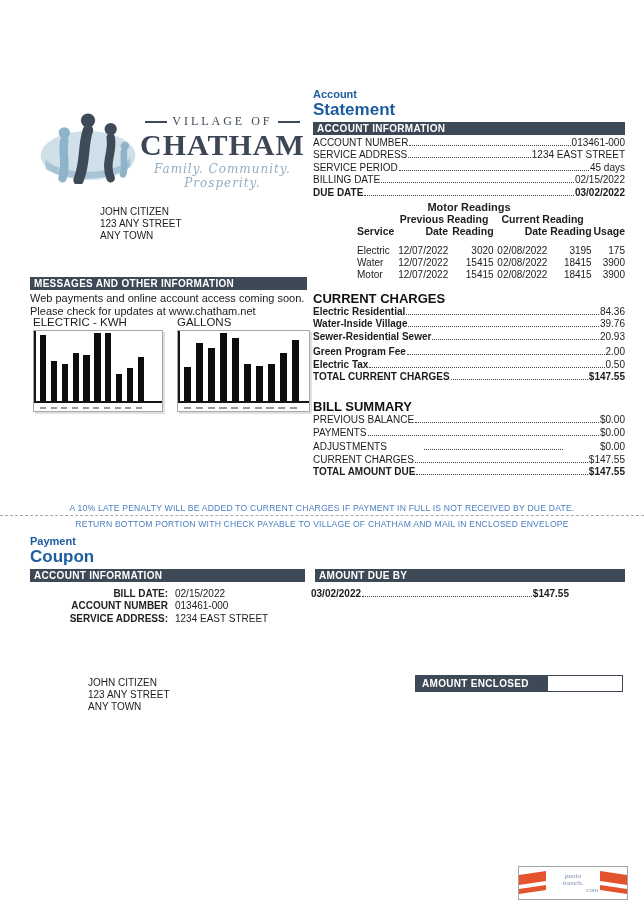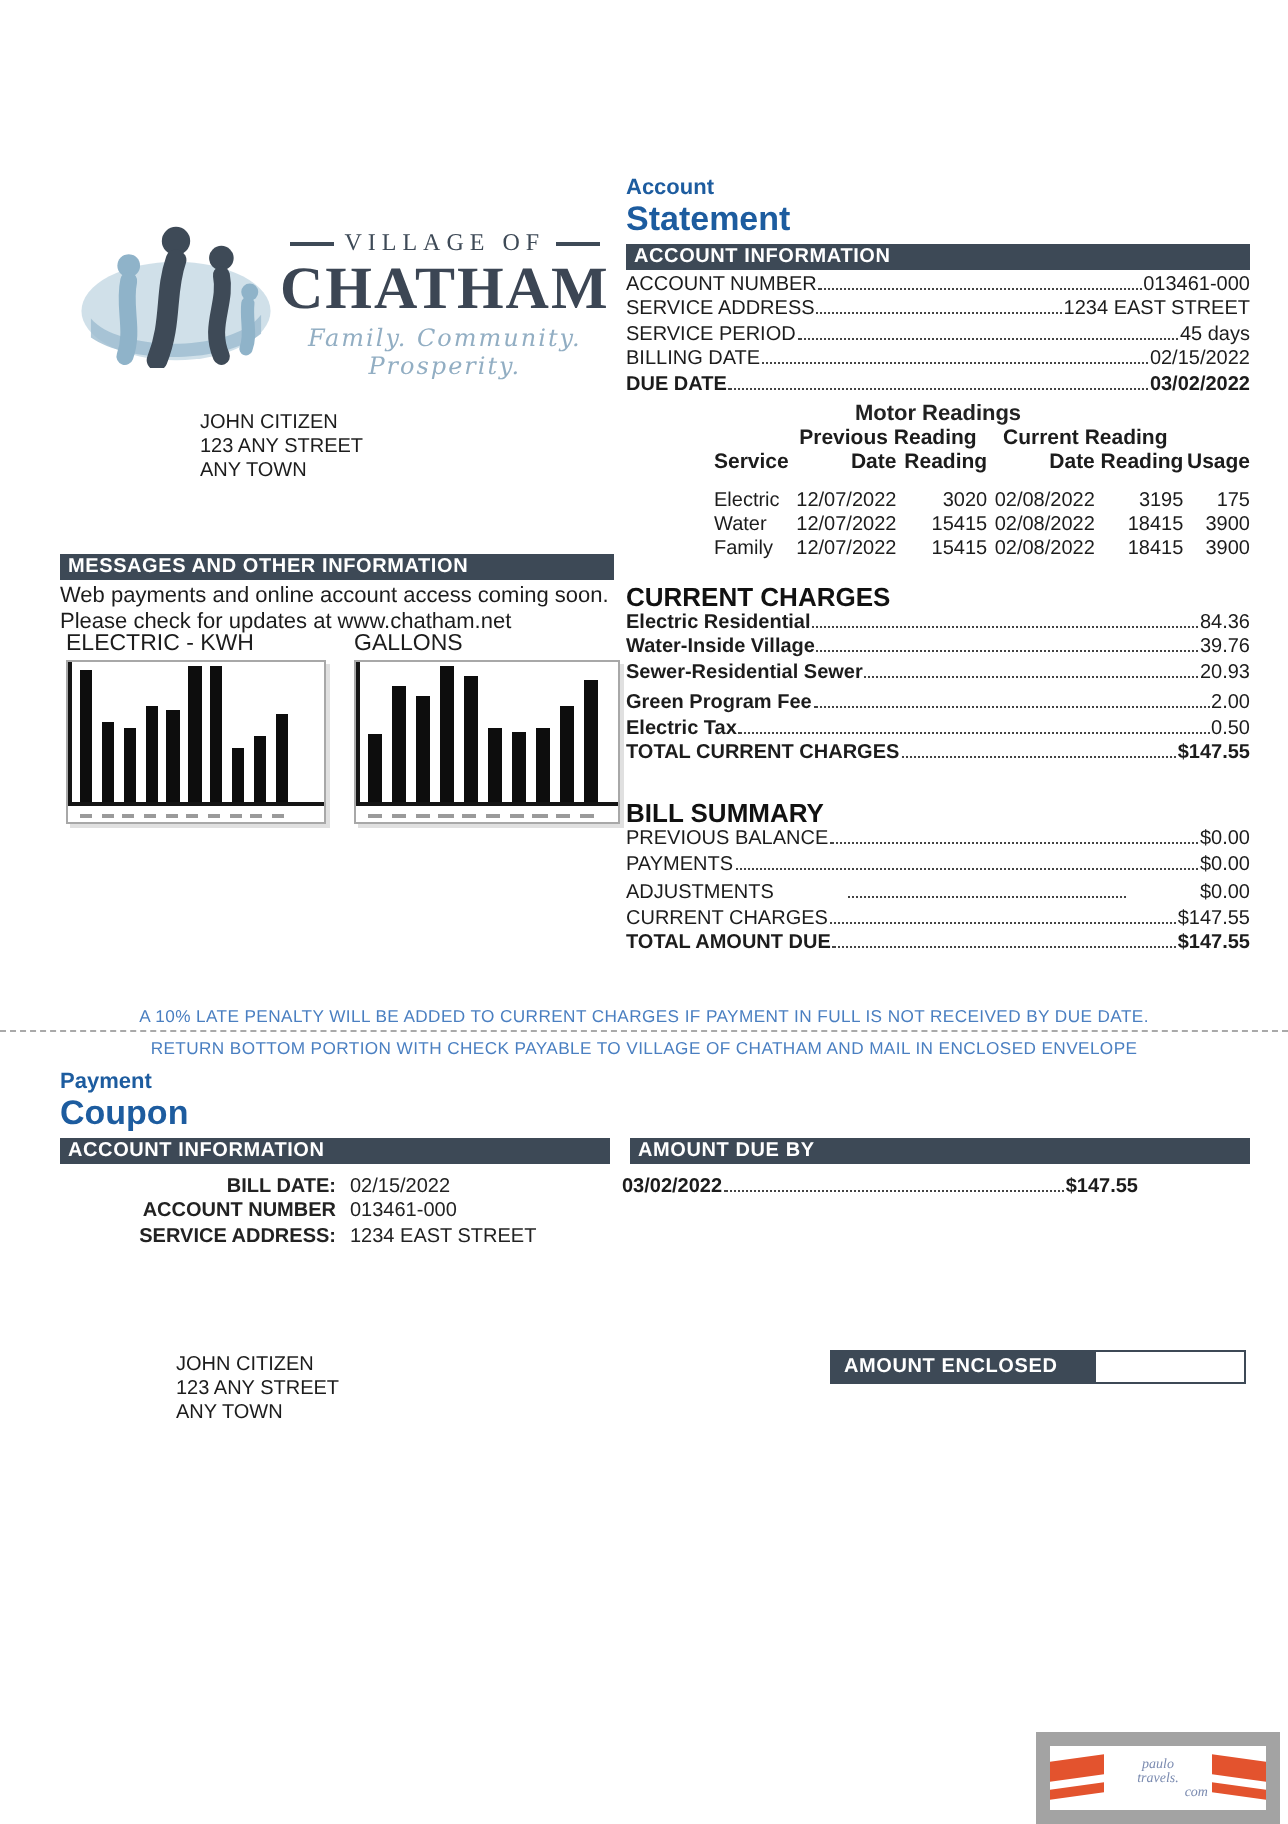--- a/index.html
+++ b/index.html
@@ -75,21 +75,21 @@
   .cfield { display:flex; }
   .cfield .cl { width:138px; text-align:right; font-weight:bold; padding-right:7px; }
   .amount-due-row { position:absolute; left:311px; top:588px; width:258px; }
   .amount-enclosed { position:absolute; left:415px; top:675px; width:206px; height:15px;
     border:1px solid #3d4956; display:flex; }
   .ae-label { background:#3d4956; color:#fff; font-weight:bold; font-size:10px;
     line-height:15px; padding:0 8px 0 6px; letter-spacing:0.3px; width:118px; }
   .ae-input { flex:1; background:#fff; }
   
   .watermark { position:absolute; left:518px; top:866px; width:108px; height:32px;
-    background:#fff; border:7px solid #a3a3a3; display:flex; align-items:center; }
+    background:#fff; border:1px solid #a3a3a3; display:flex; align-items:center; }
   .wm-side { width:27px; height:24px; position:relative; flex:0 0 auto; }
   .wm-side .s1 { position:absolute; left:0; top:2px; width:100%; height:10px;
     background:#e3532e; transform:skewY(-8deg); }
   .wm-side .s2 { position:absolute; left:0; top:16px; width:100%; height:5px;
     background:#e3532e; transform:skewY(-8deg); }
   .wm-side.right .s1, .wm-side.right .s2 { transform:skewY(8deg); }
   .wm-text { flex:1; font-family:"Liberation Serif",serif; font-style:italic;
     font-size:7px; line-height:7px; color:#7b8bb0; text-align:center; }
 </style>
 </head>
@@ -198,21 +198,21 @@
       </tr>
       <tr class="data">
         <td class="l">Water</td>
         <td class="c">12/07/2022</td>
         <td class="r">15415</td>
         <td class="c">02/08/2022</td>
         <td class="r">18415</td>
         <td class="r">3900</td>
       </tr>
       <tr class="data">
-        <td class="l">Family</td>
+        <td class="l">Motor</td>
         <td class="c">12/07/2022</td>
         <td class="r">15415</td>
         <td class="c">02/08/2022</td>
         <td class="r">18415</td>
         <td class="r">3900</td>
       </tr>
     </tbody>
       </table>
 
     <div class="sec-title" style="margin-top:10px;">CURRENT CHARGES</div>

